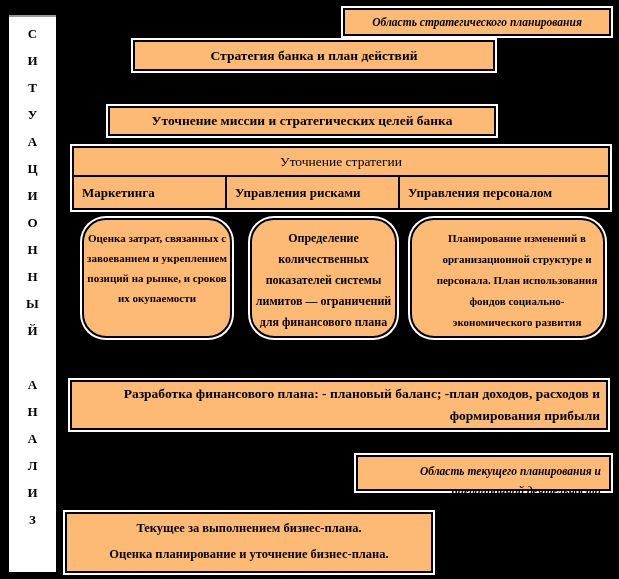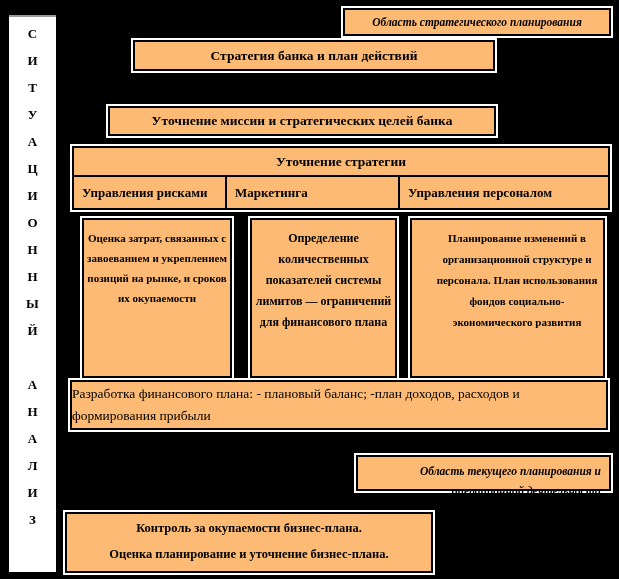--- a/index.html
+++ b/index.html
@@ -32,43 +32,44 @@
   }
   #box-mission{
     left:108px;top:106px;width:388px;height:30px;
     font-weight:bold;font-size:13.5px;
     display:flex;align-items:center;justify-content:center;text-align:right;
   }
   
   #table-strategy{left:72px;top:146px;width:538px;padding:0;}
   #table-header{
     height:27px;border-bottom:2px solid #000;
-    font-weight:bold;font-size:13.5px;
+    font-weight:normal;font-size:13.5px;
     display:flex;align-items:center;justify-content:center;text-align:center;
   }
   #table-row{display:flex;height:31px;}
   .t-cell{
     font-weight:bold;font-size:13px;display:flex;align-items:center;
     padding-left:8px;box-sizing:border-box;
   }
   .t-cell:nth-child(1){width:153px;border-right:2px solid #000;}
   .t-cell:nth-child(2){width:173px;border-right:2px solid #000;}
   .t-cell:nth-child(3){flex:1;}
   
   .midbox{
-    top:218px;height:160px;font-weight:bold;text-align:center;
+    top:218px;height:120px;font-weight:bold;text-align:center;
     padding-top:8px;
+    border-radius:24px;
   }
   #box-costs{left:82px;width:150px;font-size:11px;line-height:20px;}
   #box-limits{left:250px;width:147px;font-size:12px;line-height:21px;text-align:center;}
   #box-org{left:410px;width:195px;font-size:11px;line-height:21px;padding-left:19px;}
   #box-finplan{
     left:70px;top:380px;width:538px;height:50px;
-    font-weight:normal;font-size:13.5px;line-height:22px;text-align:left;
-    display:flex;align-items:center;justify-content:center;padding:2px 0;
+    font-weight:bold;font-size:13.5px;line-height:22px;text-align:right;
+    display:flex;align-items:center;justify-content:center;padding:2px 6px;
   }
   #label-current{
     left:356px;top:455px;width:255px;height:36px;
     font-style:italic;font-weight:bold;font-size:11.5px;line-height:20px;
     text-align:right;padding:4px 8px 0 4px;
   }
   #box-control{
     left:65px;top:512px;width:368px;height:61px;
     font-weight:bold;font-size:12.5px;text-align:center;
     display:flex;flex-direction:column;justify-content:space-between;
@@ -108,35 +109,35 @@
 
   <div id="label-strategic" class="wbox">Область стратегического планирования</div>
 
   <div id="box-strategy" class="wbox">Стратегия банка и план действий</div>
 
   <div id="box-mission" class="wbox">Уточнение миссии и стратегических целей банка</div>
 
   <div id="table-strategy" class="wbox">
     <div id="table-header">Уточнение стратегии</div>
     <div id="table-row">
+      <div class="t-cell">Маркетинга</div>
       <div class="t-cell">Управления рисками</div>
-      <div class="t-cell">Маркетинга</div>
       <div class="t-cell">Управления персоналом</div>
     </div>
   </div>
 
   <div id="box-costs" class="wbox midbox">Оценка затрат, связанных с завоеванием и укреплением позиций на рынке, и сроков их окупаемости</div>
   <div id="box-limits" class="wbox midbox">Определение количественных показателей системы лимитов — ограничений для финансового плана</div>
   <div id="box-org" class="wbox midbox">Планирование изменений в организационной структуре и персонала. План использования фондов социально-экономического развития</div>
 
   <div id="box-finplan" class="wbox">Разработка финансового плана: - плановый баланс; -план доходов, расходов и формирования прибыли</div>
 
   <div id="label-current" class="wbox">
     <div>Область текущего планирования и</div>
     <div>операционной деятельности</div>
   </div>
 
   <div id="box-control" class="wbox">
-    <div>Контроль за окупаемости бизнес-плана.</div>
+    <div>Текущее за выполнением бизнес-плана.</div>
     <div>Оценка планирование и уточнение бизнес-плана.</div>
   </div>
 
 </div>
 
 </body></html>

